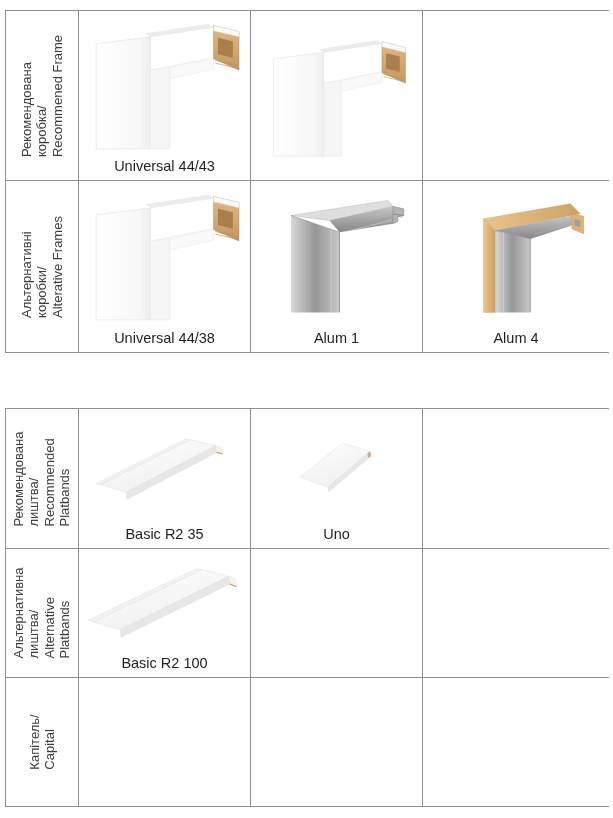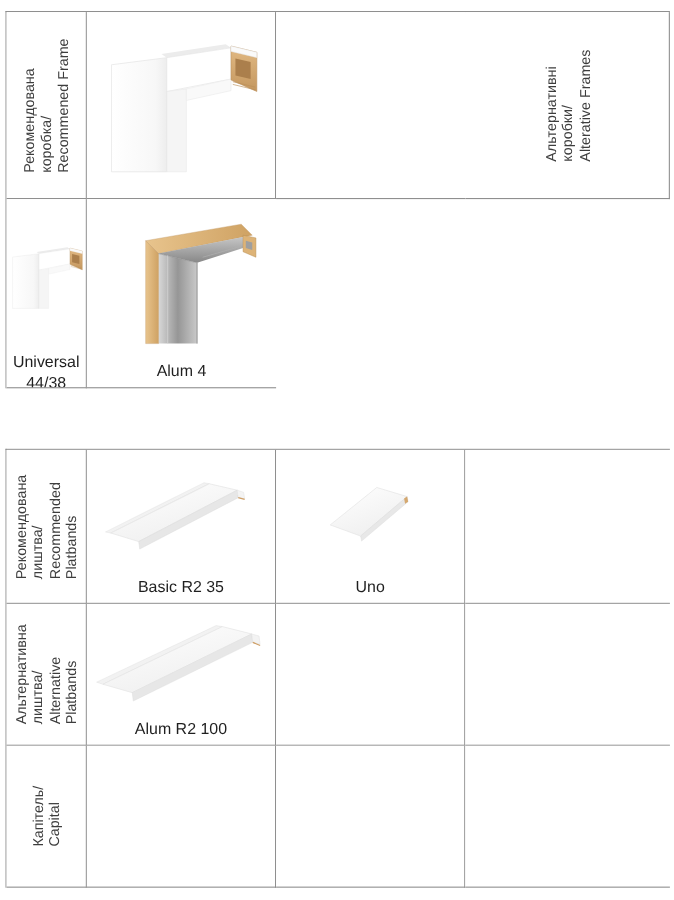--- a/index.html
+++ b/index.html
@@ -77,20 +77,36 @@
   <section class="tbl tbl-frames">
 
     <div class="cell label-cell">
       <div class="rot">
         <div>Рекомендована</div>
         <div>коробка/</div>
         <div>Recommened Frame</div>
       </div>
     </div>
 
+    <div class="cell product-cell">
+      <div class="imgbox">
+        <svg width="162" height="138" viewBox="0 0 185 150">
+          <polygon points="14,28 76,20 76,148 14,148" fill="url(#gWhite)" stroke="#e4e4e4" stroke-width="0.8"></polygon>
+          <polygon points="70,16 142,5 148,9 76,20" fill="#ececec"></polygon>
+          <polygon points="76,20 148,9 148,44 76,58" fill="#ffffff" stroke="#e6e6e6" stroke-width="0.8"></polygon>
+          <polygon points="76,58 98,55 98,148 76,148" fill="#f5f5f5" stroke="#e6e6e6" stroke-width="0.6"></polygon>
+          <polygon points="98,55 148,44 148,57 98,68" fill="#f9f9f9" stroke="#e9e9e9" stroke-width="0.6"></polygon>
+          <polygon points="148,7 177,14 177,58 148,45" fill="url(#gWood)" stroke="#bd9360" stroke-width="0.6"></polygon>
+          <polygon points="148,7 177,14 177,20 148,13" fill="#fafafa" stroke="#e0e0e0" stroke-width="0.5"></polygon>
+          <polygon points="153,21 170,25 170,44 153,40" fill="#ab7f4c"></polygon>
+          <path d="M150,47 L175,53 M150,50 L175,56" stroke="#b98e58" stroke-width="0.7" fill="none"></path>
+        </svg>
+      </div>
+      <div class="caption">Universal 44/43</div>
+    </div>
 
     <div class="cell product-cell">
       <div class="imgbox">
         <svg width="150" height="132" viewBox="0 0 185 150">
           <polygon points="14,28 76,20 76,148 14,148" fill="url(#gWhite)" stroke="#e4e4e4" stroke-width="0.8"></polygon>
           <polygon points="70,16 142,5 148,9 76,20" fill="#ececec"></polygon>
           <polygon points="76,20 148,9 148,44 76,58" fill="#ffffff" stroke="#e6e6e6" stroke-width="0.8"></polygon>
           <polygon points="76,58 98,55 98,148 76,148" fill="#f5f5f5" stroke="#e6e6e6" stroke-width="0.6"></polygon>
           <polygon points="98,55 148,44 148,57 98,68" fill="#f9f9f9" stroke="#e9e9e9" stroke-width="0.6"></polygon>
           <polygon points="148,7 177,14 177,58 148,45" fill="url(#gWood)" stroke="#bd9360" stroke-width="0.6"></polygon>
@@ -124,20 +140,37 @@
           <polygon points="98,55 148,44 148,57 98,68" fill="#f9f9f9" stroke="#e9e9e9" stroke-width="0.6"></polygon>
           <polygon points="148,7 177,14 177,58 148,45" fill="url(#gWood)" stroke="#bd9360" stroke-width="0.6"></polygon>
           <polygon points="148,7 177,14 177,20 148,13" fill="#fafafa" stroke="#e0e0e0" stroke-width="0.5"></polygon>
           <polygon points="153,21 170,25 170,44 153,40" fill="#ab7f4c"></polygon>
           <path d="M150,47 L175,53 M150,50 L175,56" stroke="#b98e58" stroke-width="0.7" fill="none"></path>
         </svg>
       </div>
       <div class="caption">Universal 44/38</div>
     </div>
 
+    <div class="cell product-cell">
+      <div class="imgbox">
+        <svg width="142" height="122" viewBox="0 0 170 145">
+          <polygon points="30,24 146,6 152,13 76,30" fill="#dedede" stroke="#9c9c9c" stroke-width="0.4"></polygon>
+          <polygon points="76,30 152,13 152,34 88,44" fill="url(#gAlumV)"></polygon>
+          <polygon points="30,24 88,44 88,140 30,140" fill="url(#gAlum)"></polygon>
+          <line x1="30" y1="24" x2="88" y2="44" stroke="#7f7f7f" stroke-width="0.6"></line>
+          <line x1="88" y1="44" x2="88" y2="140" stroke="#767676" stroke-width="0.8"></line>
+          <line x1="78" y1="42" x2="78" y2="140" stroke="#d2d2d2" stroke-width="0.8"></line>
+          <path d="M92,40 L150,26" stroke="#9a9a9a" stroke-width="0.7" fill="none"></path>
+          <path d="M96,43 L150,30" stroke="#d0d0d0" stroke-width="0.7" fill="none"></path>
+          <polygon points="152,13 165,16 165,24 158,25 158,31 152,34" fill="#b3b3b3" stroke="#787878" stroke-width="0.5"></polygon>
+          <path d="M158,25 l6,1 M152,22 l13,2" stroke="#7a7a7a" stroke-width="0.7" fill="none"></path>
+        </svg>
+      </div>
+      <div class="caption">Alum 1</div>
+    </div>
 
     <div class="cell product-cell last-col">
       <div class="imgbox">
         <svg width="142" height="122" viewBox="0 0 170 145">
           <polygon points="46,28 150,10 162,22 60,42" fill="url(#gWoodV)" stroke="#c19763" stroke-width="0.4"></polygon>
           <polygon points="60,42 152,24 152,36 102,52" fill="url(#gAlumV)"></polygon>
           <polygon points="60,42 102,52 102,140 60,140" fill="url(#gAlum)"></polygon>
           <polygon points="46,28 60,42 60,140 46,140" fill="url(#gWoodV)" stroke="#c19763" stroke-width="0.4"></polygon>
           <line x1="60" y1="42" x2="102" y2="52" stroke="#8a8a8a" stroke-width="0.6"></line>
           <line x1="102" y1="52" x2="102" y2="140" stroke="#777777" stroke-width="0.8"></line>
@@ -203,21 +236,21 @@
     <div class="cell product-cell">
       <div class="imgbox">
         <svg width="162" height="88" viewBox="0 0 170 92">
           <polygon points="4,64 118,10 124,11 10,66" fill="#f2f2f2" stroke="#dddddd" stroke-width="0.4"></polygon>
           <polygon points="10,66 124,11 152,18 38,74" fill="url(#gPlat)" stroke="#e2e2e2" stroke-width="0.6"></polygon>
           <polygon points="38,74 152,18 153,26 39,82" fill="#e7e7e7" stroke="#dadada" stroke-width="0.4"></polygon>
           <polygon points="152,18 159,20 160,28 153,26" fill="#f3f3f3" stroke="#dddddd" stroke-width="0.4"></polygon>
           <path d="M153,26 L160,29" stroke="#cfa068" stroke-width="1.2" fill="none"></path>
         </svg>
       </div>
-      <div class="caption">Alum R2 100</div>
+      <div class="caption">Basic R2 100</div>
     </div>
 
     <div class="cell product-cell">
       <div class="imgbox"></div>
       <div class="caption"></div>
     </div>
 
     <div class="cell product-cell last-col">
       <div class="imgbox"></div>
       <div class="caption"></div>

